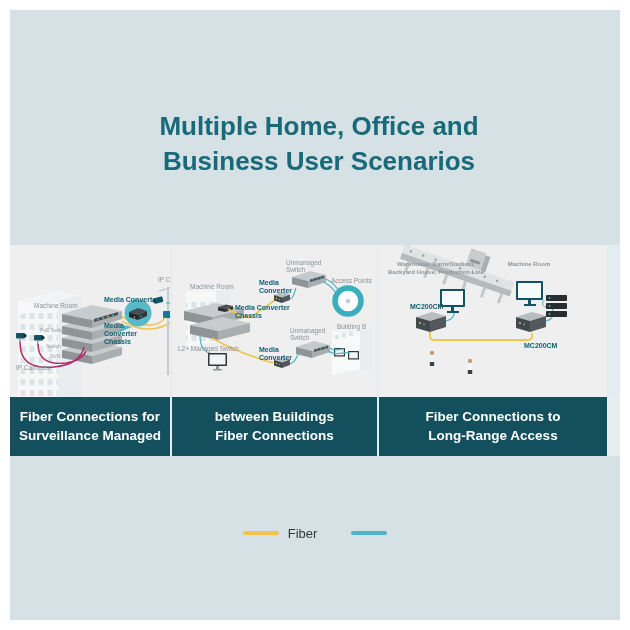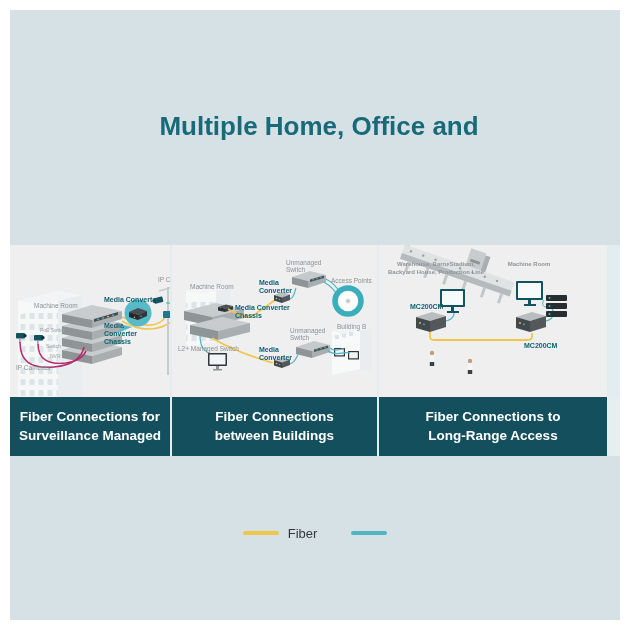--- a/index.html
+++ b/index.html
@@ -34,20 +34,21 @@
   .tb{font-size:7px;font-weight:bold;fill:#0f6171;}
   .lgb{font-size:6px;font-weight:bold;fill:#8e9499;}
 </style>
 </head>
 <body>
 
 <div class="canvas">
 
   <div class="title">
     <span>Multiple Home, Office and</span><br>
+    <span>Business User Scenarios</span>
   </div>
 
   <div class="strip">
 
     <div class="panel p1">
       <svg viewBox="0 0 201 152" width="201" height="152">
         <defs>
           <pattern id="winP" width="9" height="11" patternUnits="userSpaceOnUse">
             <rect width="9" height="11" fill="#f6f8f8"></rect>
             <rect x="1.5" y="2" width="5" height="6" fill="#dde4e7"></rect>
@@ -356,22 +357,22 @@
     </div>
   </div>
 
   <div class="bars">
     <div class="bar p1">
       <span>Fiber Connections for</span>
       <span>Surveillance Managed</span>
     </div>
     <div class="vdiv"></div>
     <div class="bar p2">
+      <span>between Buildings</span>
       <span>Fiber Connections</span>
-      <span>between Buildings</span>
     </div>
     <div class="vdiv"></div>
     <div class="bar p3">
       <span>Fiber Connections to</span>
       <span>Long-Range Access</span>
     </div>
   </div>
 
   <div class="legend">
     <div class="legend-item">

